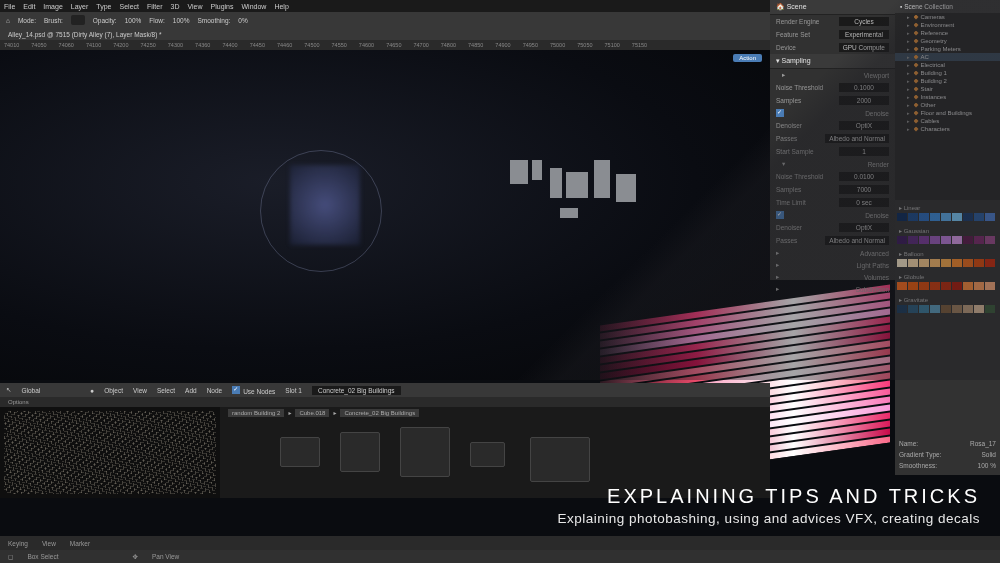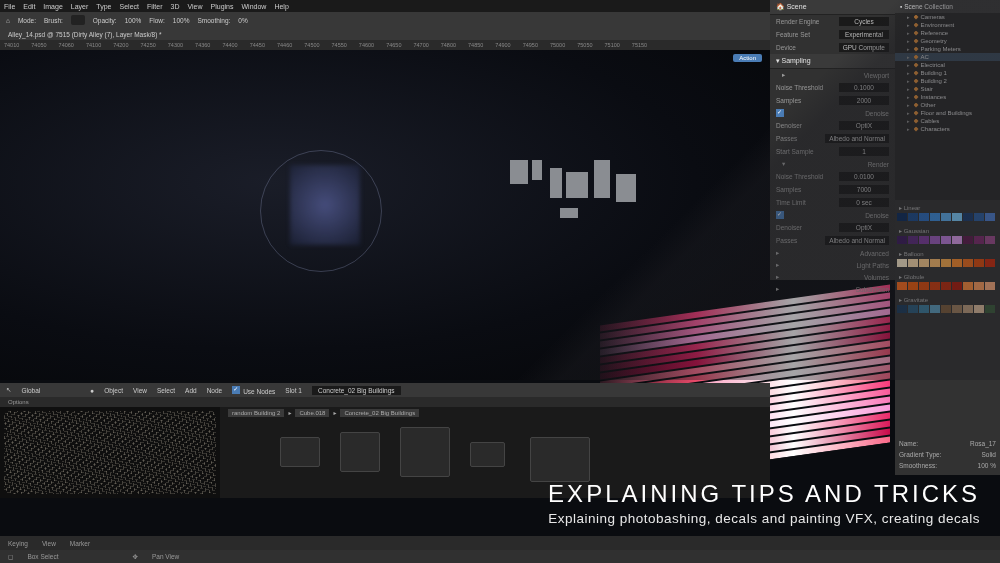--- a/index.html
+++ b/index.html
@@ -61,21 +61,21 @@
 
 .pink-area { position: absolute; bottom: 100px; right: 110px; width: 290px; height: 160px; transform: skewY(-8deg); overflow: hidden; }
 .pink-streak { height: 6px; margin: 2px 0; }
 
 
 .bottom-bar { position: absolute; bottom: 13px; left: 0; width: 1000px; height: 14px; background: #2a2a2a; display: flex; align-items: center; padding: 0 8px; gap: 14px; color: #999; font-size: 6.5px; }
 .bottom-bar2 { position: absolute; bottom: 0; left: 0; width: 1000px; height: 13px; background: #303030; display: flex; align-items: center; padding: 0 8px; gap: 14px; color: #999; font-size: 6.5px; }
 
 
 .overlay-text { position: absolute; bottom: 35px; left: 0; width: 1000px; text-align: right; padding-right: 20px; z-index: 100; }
-.overlay-title { color: #fff; font-size: 24px; font-weight: 500; letter-spacing: 3px; font-family: 'Arial', sans-serif; }
+.overlay-title { color: #fff; font-size: 20px; font-weight: 500; letter-spacing: 3px; font-family: 'Arial', sans-serif; }
 .overlay-sub { color: #e8e8e8; font-size: 13.5px; letter-spacing: 0.5px; line-height: 1.35; margin-top: 2px; }
 
 
 .diag { position: absolute; top: 0; right: 0; width: 500px; height: 380px; background: linear-gradient(135deg, transparent 45%, rgba(30,30,35,0.4) 50%); pointer-events: none; }
 
 .action-pill { background: #4a7cb5; color: #fff; padding: 1px 6px; border-radius: 2px; font-size: 6px; }
 </style>
 </head>
 <body>
 
@@ -458,15 +458,15 @@
     <span>Box Select</span>
   <span style="margin-left:60px">✥</span>
     <span>Pan View</span>
 </div>
 
 <div class="diag"></div>
 
 <div class="overlay-text">
   <div class="overlay-title">EXPLAINING TIPS AND TRICKS</div>
   <div class="overlay-sub">
-    <span>Explaining photobashing, decals and painting VFX, creating decals</span><br>
+    <span>Explaining photobashing, using and advices VFX, creating decals</span><br>
   </div>
 </div>
 
 </body></html>

